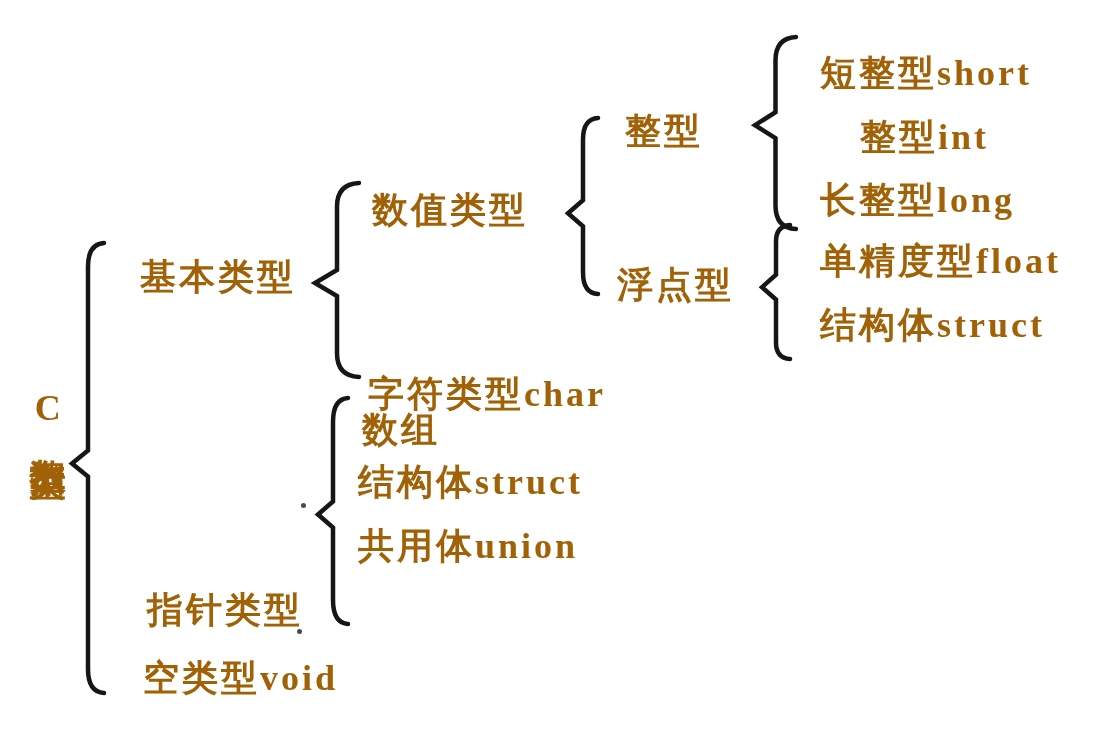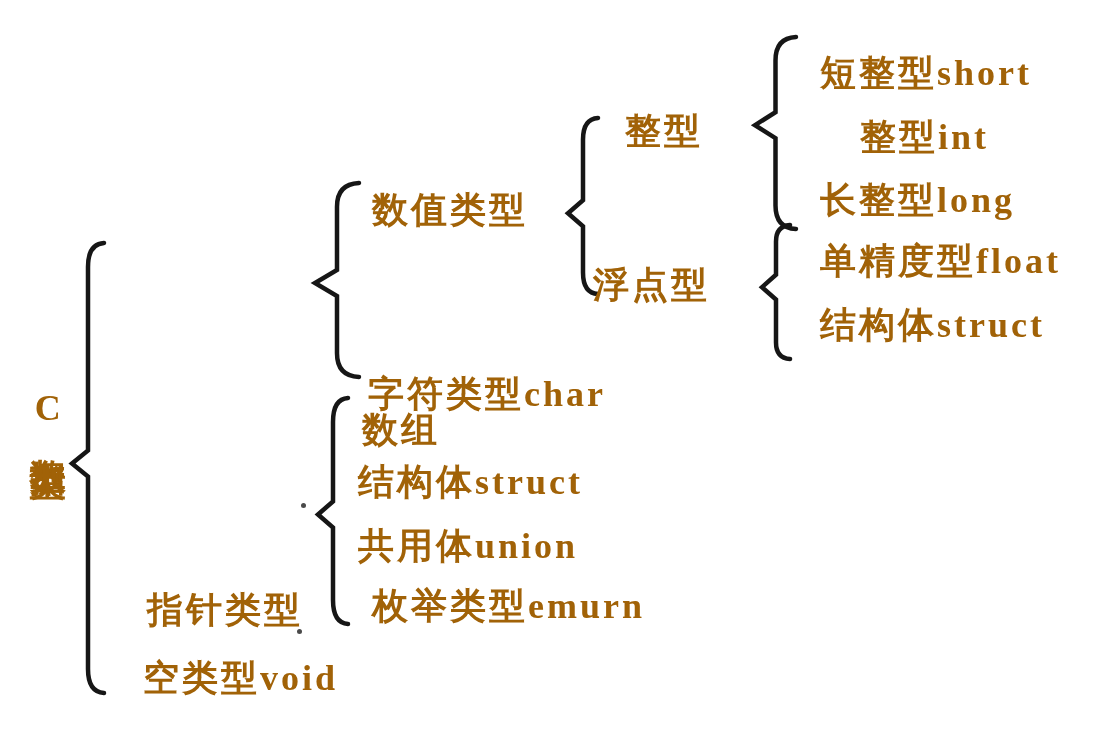--- a/index.html
+++ b/index.html
@@ -54,36 +54,37 @@
 <body>
 
 <div class="canvas">
 
   <div class="node node-vertical" style="left:28px; top:388px;">C数据类型</div>
 
   <svg class="brace" style="left:70px; top:241px;" width="36" height="454">
       <path d="M 34 2 Q 18 3 18 26 L 18 209.46 L 2 222.46 L 18 235.46 L 18 428 Q 18 451 34 452"></path>
     </svg>
 
+  <div class="node" style="left:140px; top:257px;">基本类型</div>
   <div class="node" style="left:147px; top:590px;">指针类型</div>
   <div class="node" style="left:143px; top:658px;">空类型void</div>
 
   <svg class="brace" style="left:313px; top:181px;" width="48" height="198">
       <path d="M 46 2 Q 24 3 24 25.759999999999998 L 24 88.97 L 2 101.97 L 24 114.97 L 24 172.24 Q 24 195 46 196"></path>
     </svg>
 
   <div class="node" style="left:372px; top:190px;">数值类型</div>
   <div class="node" style="left:368px; top:337px;margin-top:37px;">字符类型char</div>
 
   <svg class="brace" style="left:566px; top:116px;" width="34" height="180">
       <path d="M 32 2 Q 17 3 17 23.599999999999998 L 17 84.2 L 2 97.2 L 17 110.2 L 17 156.4 Q 17 177 32 178"></path>
     </svg>
 
   <div class="node" style="left:625px; top:111px;text-align:center;">整型</div>
-  <div class="node" style="left:593px; top:265px;">浮点型</div>
+  <div class="node" style="left:617px; top:265px;">浮点型</div>
 
   <svg class="brace" style="left:753px; top:35px;" width="45" height="196">
       <path d="M 43 2 Q 22.5 3 22.5 25.52 L 22.5 77.16000000000001 L 2 90.16000000000001 L 22.5 103.16000000000001 L 22.5 170.48 Q 22.5 193 43 194"></path>
     </svg>
 
   <div class="node" style="left:820px; top:53px;">短整型short</div>
   <div class="node" style="left:820px; top:117px;margin-left:40px;">整型int</div>
   <div class="node" style="left:820px; top:180px;">长整型long</div>
 
   <svg class="brace" style="left:760px; top:223px;" width="32" height="138">
@@ -93,18 +94,17 @@
   <div class="node" style="left:820px; top:241px;">单精度型float</div>
   <div class="node" style="left:820px; top:305px;">结构体struct</div>
 
   <svg class="brace" style="left:316px; top:396px;" width="34" height="230">
       <path d="M 32 2 Q 17 3 17 26 L 17 105.45 L 2 118.45 L 17 131.45 L 17 204 Q 17 227 32 228"></path>
     </svg>
 
   <div class="node" style="left:362px; top:410px;">数组</div>
   <div class="node" style="left:358px; top:462px;">结构体struct</div>
   <div class="node" style="left:358px; top:526px;">共用体union</div>
-  <div class="node" style="left:372px; top:586px;">枚举类型emurn</div>
 
   <div class="speck" style="left:301px; top:503px;"></div>
   <div class="speck" style="left:297px; top:629px;"></div>
 
 </div>
 
 </body></html>

